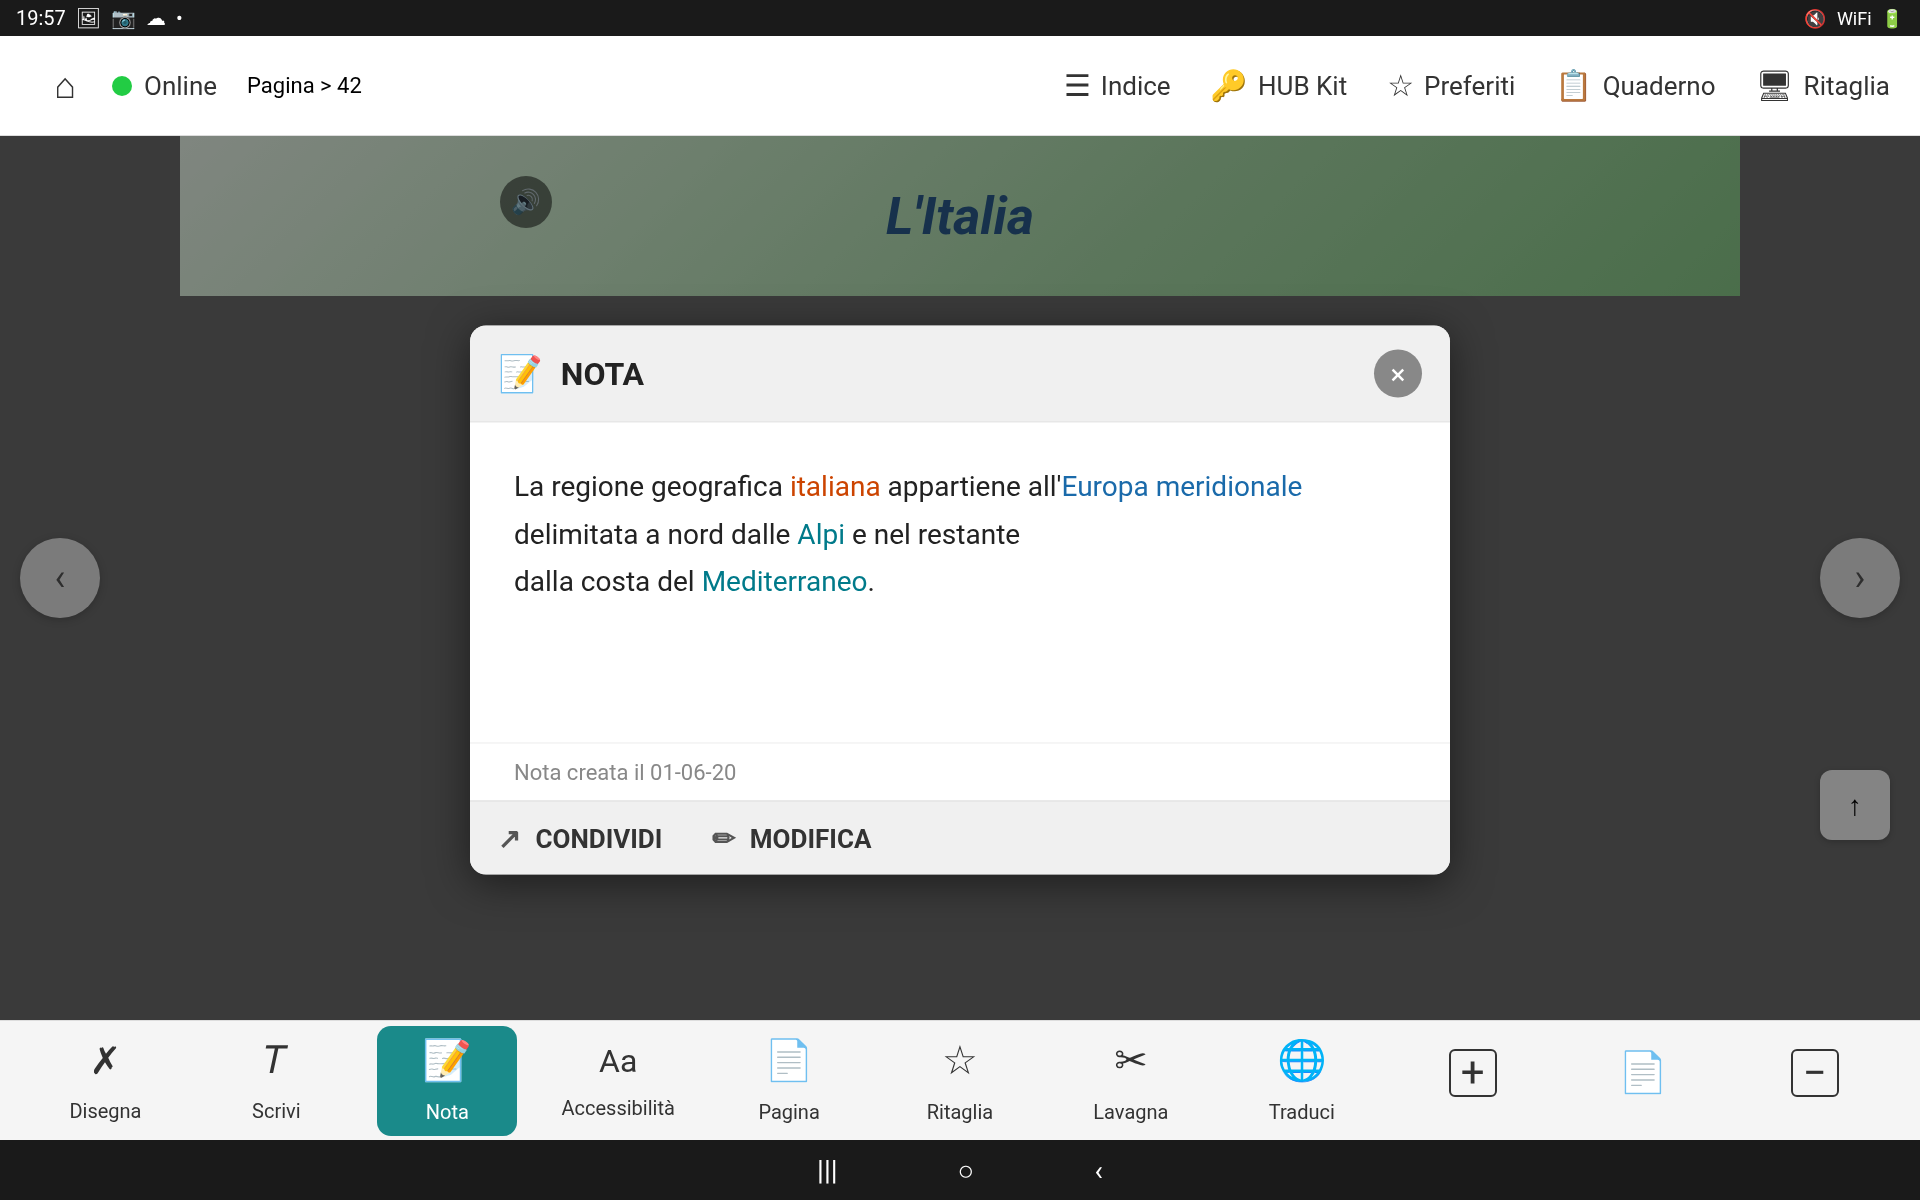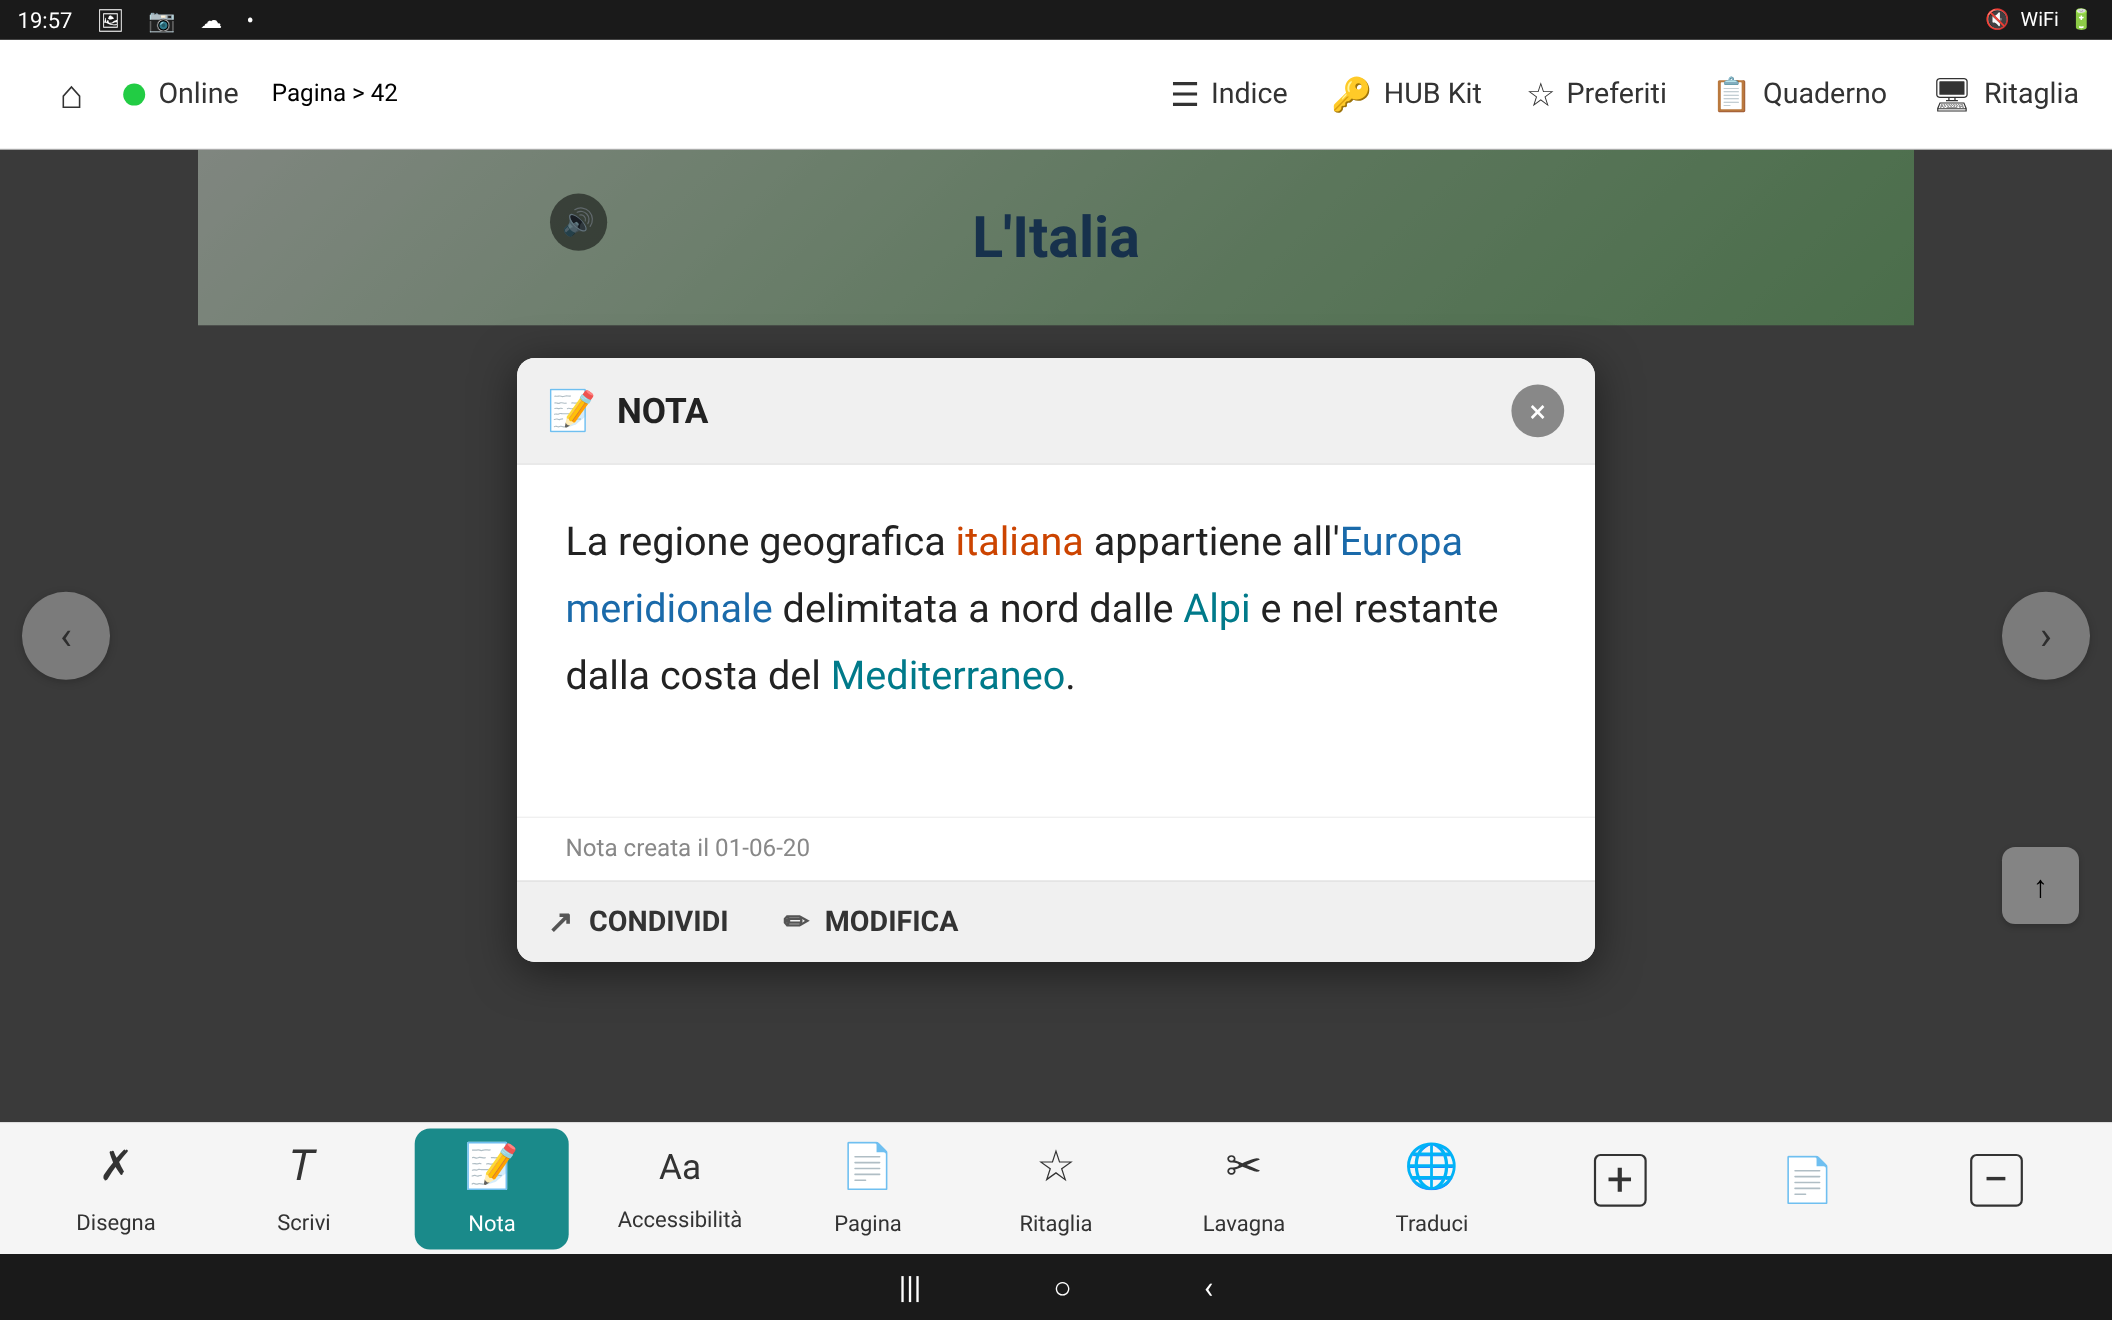--- a/index.html
+++ b/index.html
@@ -19,21 +19,21 @@
       height: 36px;
       background: #1a1a1a;
       display: flex;
       align-items: center;
       justify-content: space-between;
       padding: 0 16px;
       color: white;
       font-size: 20px;
       z-index: 100;
     }
-    .status-left { display: flex; align-items: center; gap: 22px; }
+    .status-left { display: flex; align-items: center; gap: 10px; }
     .status-right { display: flex; align-items: center; gap: 10px; font-size: 18px; }
 
     
     .top-nav {
       position: absolute;
       top: 36px; left: 0; right: 0;
       height: 100px;
       background: #fff;
       display: flex;
       align-items: center;
@@ -110,20 +110,21 @@
       display: flex;
       align-items: center;
       justify-content: center;
       position: relative;
       overflow: hidden;
     }
     .preview-title {
       font-size: 52px;
       font-weight: bold;
       color: #2a5a8a;
+      font-style: italic;
     }
     .preview-speaker {
       position: absolute;
       left: 320px;
       top: 40px;
       width: 52px; height: 52px;
       background: rgba(0,0,0,0.5);
       border-radius: 50%;
       display: flex;
       align-items: center;
@@ -221,21 +222,21 @@
       cursor: pointer;
     }
 
     
     .modal-body {
       background: #fff;
       padding: 40px 44px 30px;
       min-height: 320px;
     }
     .modal-text {
-      font-size: 36px;
+      font-size: 28px;
       line-height: 1.7;
       color: #222;
     }
     .text-red { color: #cc4400; }
     .text-blue { color: #1a6aaa; }
     .text-teal { color: #007a8a; }
 
     .modal-meta {
       text-align: left;
       font-size: 22px;

